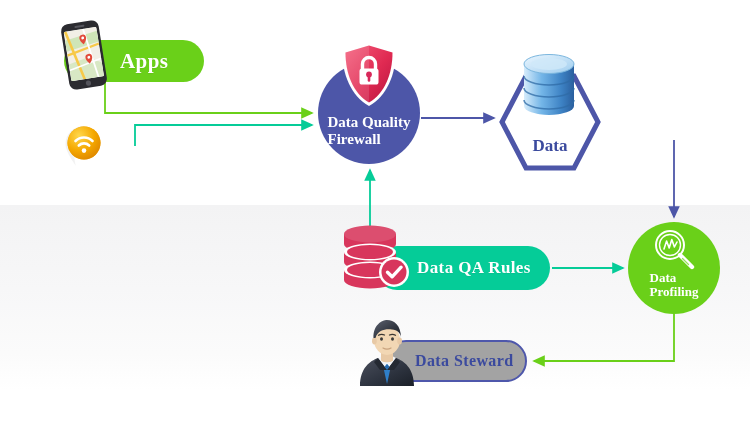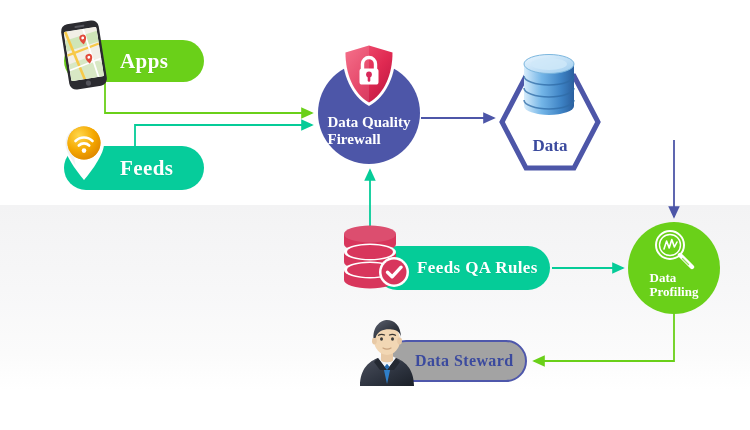--- a/index.html
+++ b/index.html
@@ -148,23 +148,20 @@
           </g>
           <g fill="#e24b3c">
             <path d="M28,40 a3.4,3.4 0 1 1 6.8,0 c0,3 -3.4,6.4 -3.4,6.4 s-3.4,-3.4 -3.4,-6.4 z"></path>
             <circle cx="31.4" cy="40" r="1.4" fill="#fff"></circle>
           </g>
         </g>
       </g>
     </svg>
   </div>
 
-  <div class="pill" id="feeds-pill">
-    <span class="lbl">Feeds</span>
-  </div>
   <div class="icon" id="pin-icon">
     <svg viewBox="0 0 50 60" width="50" height="60">
       <path d="M25,2 C13.9,2 5,10.9 5,22 C5,35 25,58 25,58 C25,58 45,35 45,22 C45,10.9 36.1,2 25,2 z" fill="#ffffff"></path>
       <path d="M25,4 C14.6,4 6.5,12.1 6.5,22 C6.5,28 12,37 17,44 C14,34 15,26 25,26 z" fill="#e6e6e6" opacity=".55"></path>
       <circle cx="25" cy="21" r="16.5" fill="#f0a400"></circle>
       <circle cx="25" cy="21" r="16.5" fill="url(#pg)"></circle>
       <defs>
         <radialGradient id="pg" cx="35%" cy="28%" r="75%">
           <stop offset="0%" stop-color="#ffd84d"></stop>
           <stop offset="60%" stop-color="#f5a800"></stop>
@@ -225,21 +222,21 @@
       <path d="M6,12 h50 v42 a25,9 0 0 1 -50,0 z" fill="url(#dbg)"></path>
       <ellipse cx="31" cy="12" rx="25" ry="9.5" fill="url(#dbt)" stroke="#7bb6de" stroke-width="1"></ellipse>
       <ellipse cx="31" cy="12" rx="18" ry="6" fill="#cfe8f9" opacity=".8"></ellipse>
       <path d="M6,24 a25,9 0 0 0 50,0" fill="none" stroke="#2f6ba6" stroke-width="1.6" opacity=".75"></path>
       <path d="M6,36 a25,9 0 0 0 50,0" fill="none" stroke="#2f6ba6" stroke-width="1.6" opacity=".75"></path>
       <path d="M6,48 a25,9 0 0 0 50,0" fill="none" stroke="#2f6ba6" stroke-width="1.6" opacity=".75"></path>
     </svg>
   </div>
 
   <div class="pill" id="qa-pill">
-    <span class="lbl">Feeds QA Rules</span>
+    <span class="lbl">Data QA Rules</span>
   </div>
   <div class="icon" id="qadb-icon">
     <svg viewBox="0 0 76 72" width="76" height="72">
       <g>
         <path d="M4,12 h52 v10 a26,8.5 0 0 1 -52,0 z" fill="#d8365c"></path>
         <ellipse cx="30" cy="12" rx="26" ry="8.5" fill="#d8365c"></ellipse>
         <ellipse cx="30" cy="12" rx="26" ry="8.5" fill="#ffffff" opacity=".12"></ellipse>
 
         <path d="M4,30 h52 v10 a26,8.5 0 0 1 -52,0 z" fill="#d8365c"></path>
         <ellipse cx="30" cy="30" rx="26" ry="8.5" fill="#ffffff"></ellipse>

